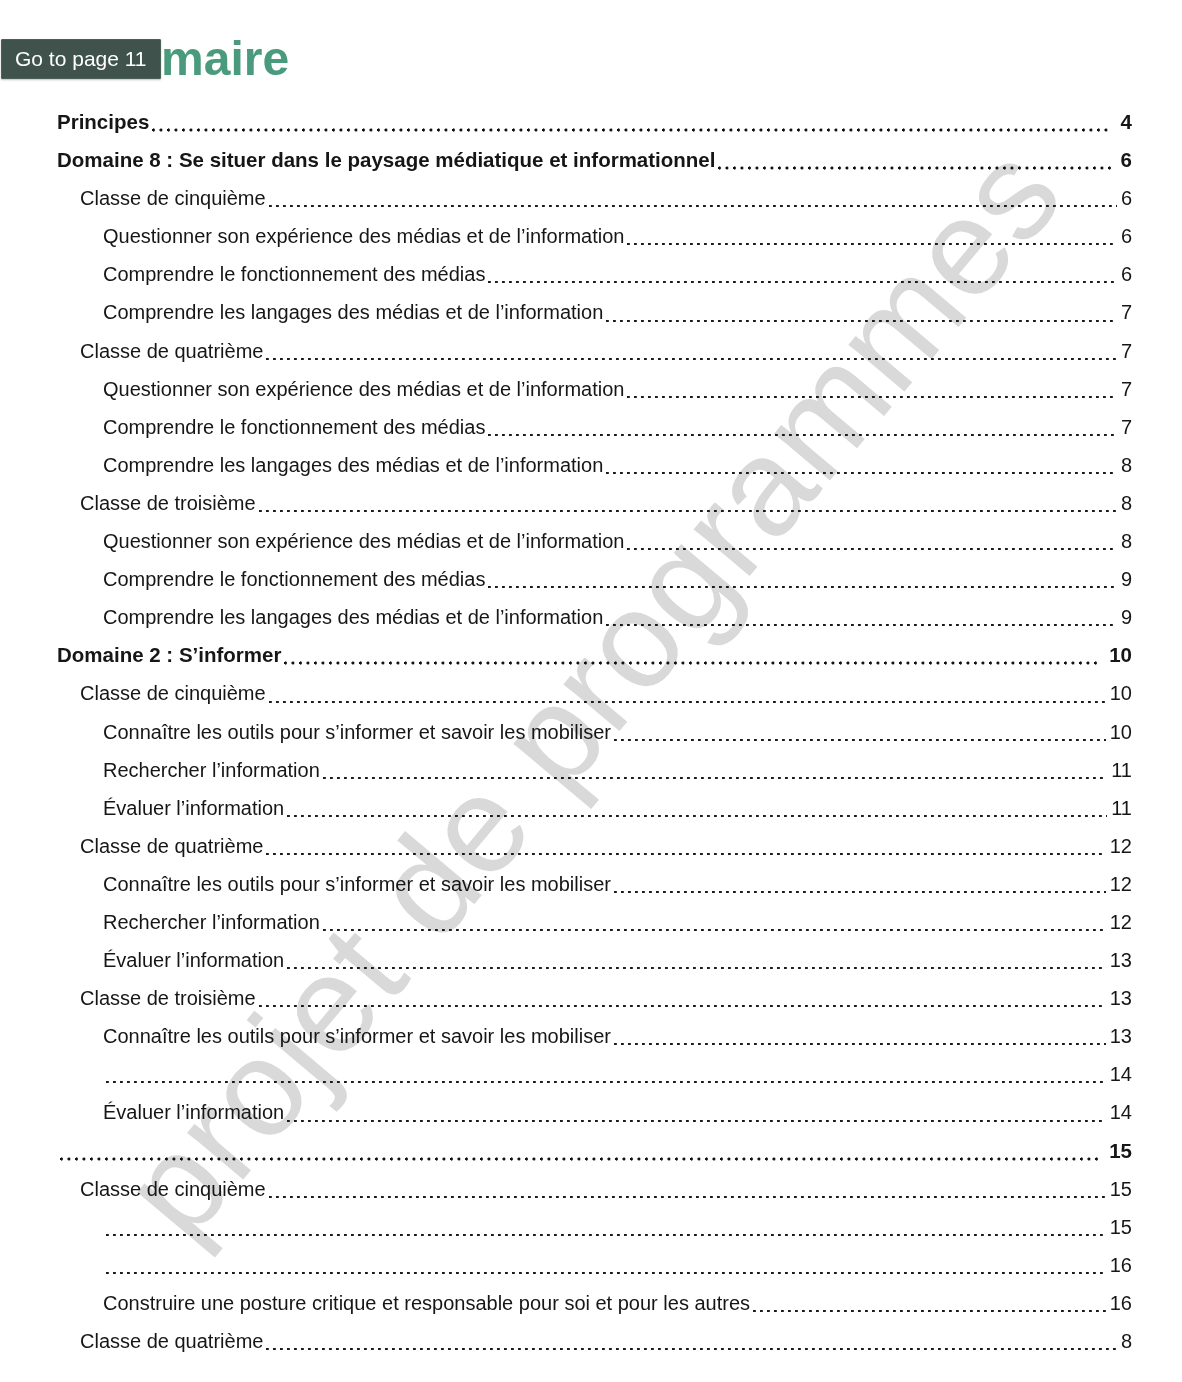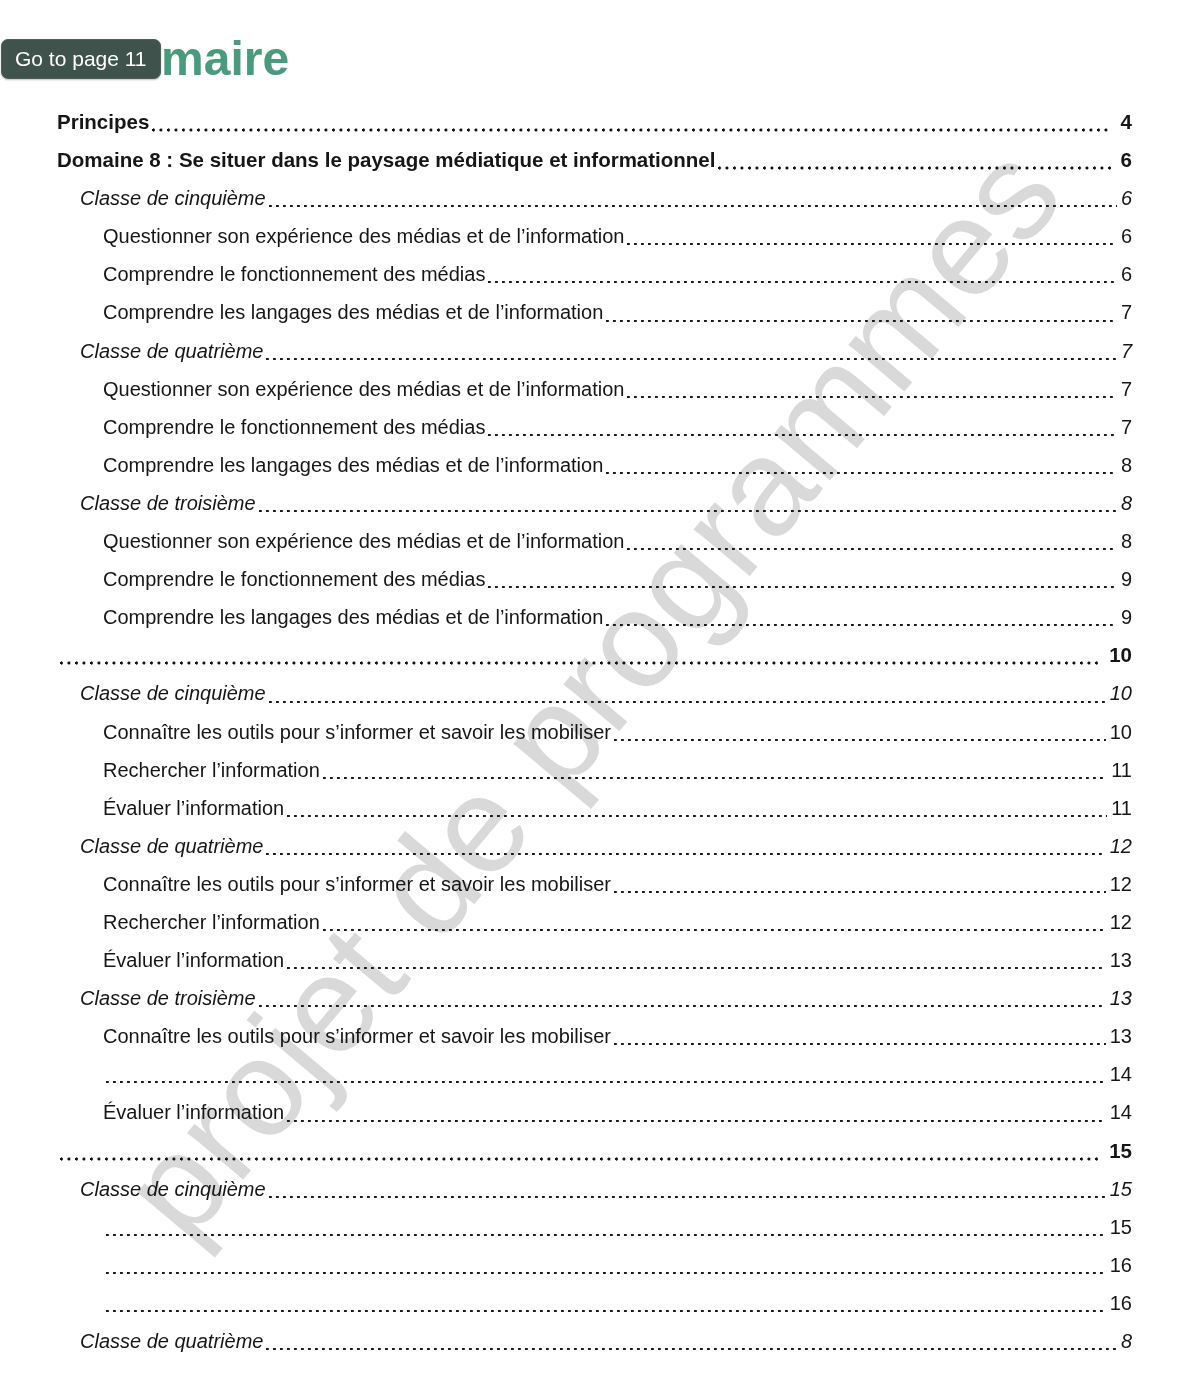--- a/index.html
+++ b/index.html
@@ -46,21 +46,21 @@
     color: var(--title-green);
     letter-spacing: 0px;
   }
   .goto-tooltip {
     position: absolute;
     left: 1px;
     top: 39px;
     z-index: 3;
     background: var(--tooltip-bg);
     border: 1px solid var(--tooltip-border);
-    border-radius: 7px;
+    border-radius: 1px;
     color: #ffffff;
     font-size: 21px;
     line-height: 21px;
     padding: 8px 13px 9px 13px;
     white-space: nowrap;
     box-shadow: 0 1px 2px rgba(0,0,0,0.25);
   }
   .toc {
     position: absolute;
     left: 57px;
@@ -88,21 +88,21 @@
     background-size: 7px 4px;
     background-repeat: repeat-x;
     background-position: left bottom;
   }
   .level-0 { font-weight: 700; font-size: 20.5px; }
   .level-0 .leader {
     background-image: radial-gradient(circle at 1.6px 2px, #111111 1.4px, transparent 1.75px);
     background-size: 7.5px 4px;
     margin-right: 9px;
   }
-  .level-1 { padding-left: 23px; font-style: italic; }
+  .level-1 { padding-left: 23px; }
   .level-2 { padding-left: 46px; }
 </style>
 </head>
 <body>
 
 <div class="page">
 
   <div class="watermark">projet de programmes</div>
 
   <h1 class="doc-title">Sommaire</h1>
@@ -174,20 +174,21 @@
       <span class="entry-label">Comprendre le fonctionnement des médias</span>
       <span class="leader"></span>
       <span class="entry-page">9</span>
     </div>
       <div class="toc-row level-2">
       <span class="entry-label">Comprendre les langages des médias et de l’information</span>
       <span class="leader"></span>
       <span class="entry-page">9</span>
     </div>
       <div class="toc-row level-0">
+      <span class="entry-label">Domaine 2 : S’informer</span>
       <span class="leader"></span>
       <span class="entry-page">10</span>
     </div>
       <div class="toc-row level-1">
       <span class="entry-label">Classe de cinquième</span>
       <span class="leader"></span>
       <span class="entry-page">10</span>
     </div>
       <div class="toc-row level-2">
       <span class="entry-label">Connaître les outils pour s’informer et savoir les mobiliser</span>
@@ -254,20 +255,21 @@
     </div>
       <div class="toc-row level-2">
       <span class="leader"></span>
       <span class="entry-page">15</span>
     </div>
       <div class="toc-row level-2">
       <span class="leader"></span>
       <span class="entry-page">16</span>
     </div>
       <div class="toc-row level-2">
+      <span class="entry-label">Construire une posture critique et responsable pour soi et pour les autres</span>
       <span class="leader"></span>
       <span class="entry-page">16</span>
     </div>
       <div class="toc-row level-1">
       <span class="entry-label">Classe de quatrième</span>
       <span class="leader"></span>
       <span class="entry-page">8</span>
     </div>
     </div>
 

